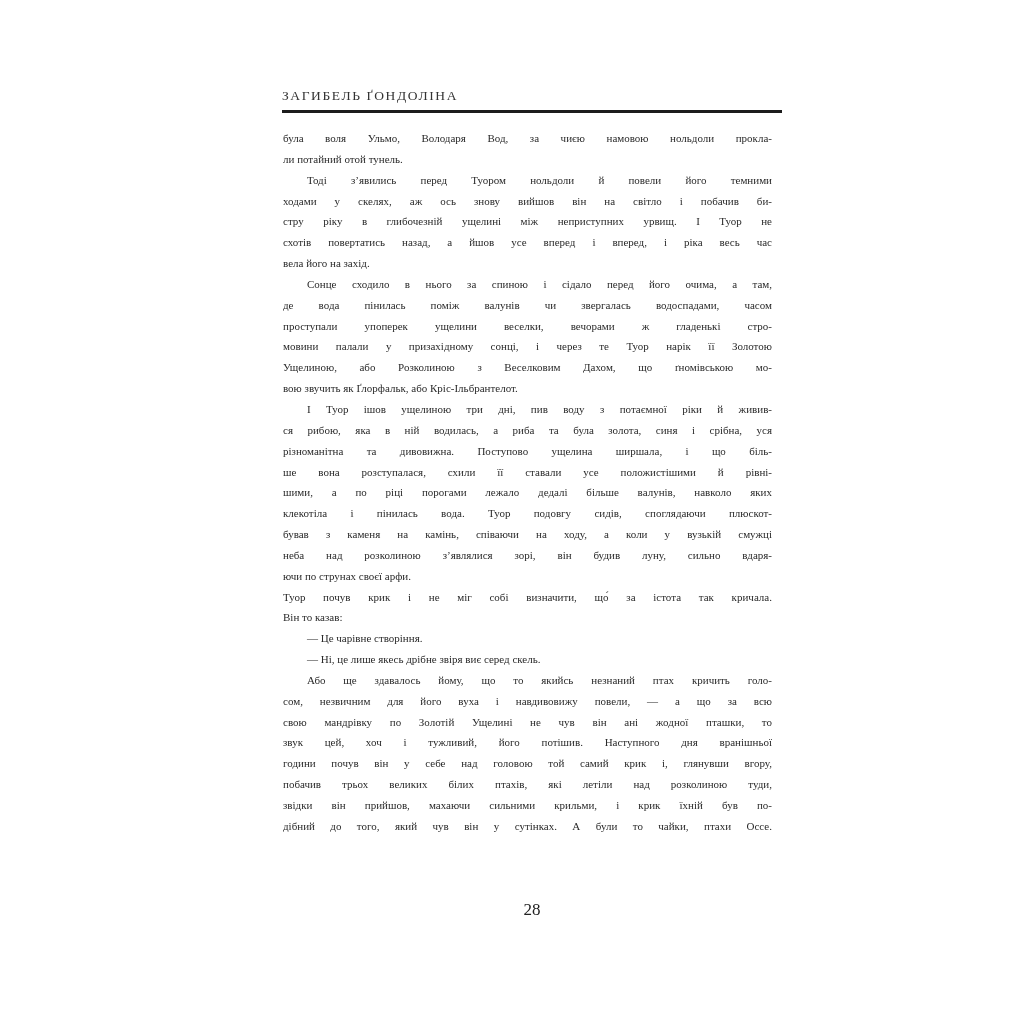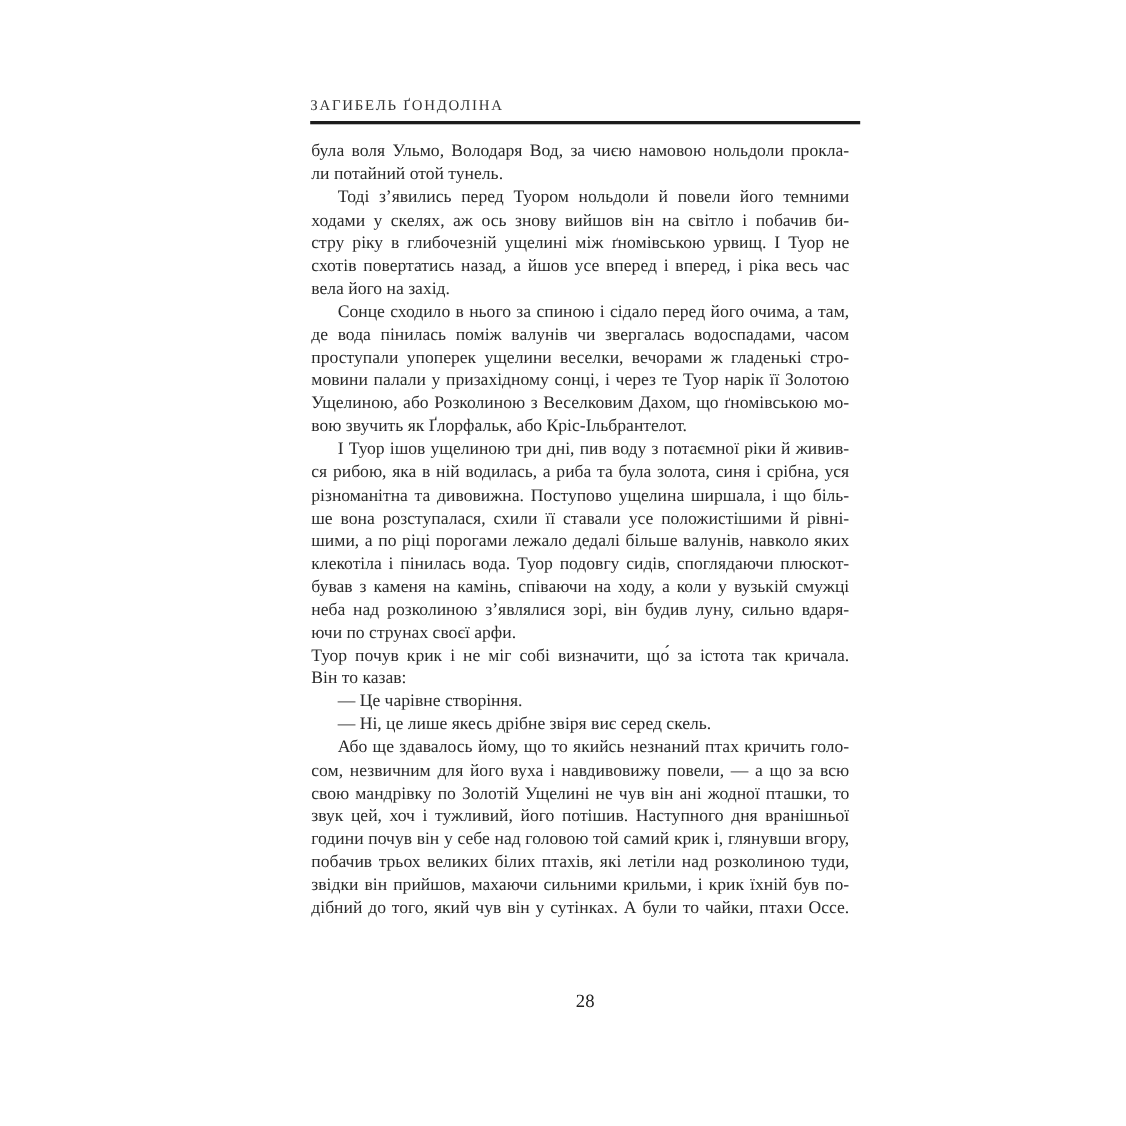--- a/index.html
+++ b/index.html
@@ -37,21 +37,21 @@
   .body-text {
     position: absolute;
     top: 128px;
     left: 1px;
     width: 489px;
   }
   .line {
     display: block;
     height: 20.85px;
     line-height: 20.85px;
-    font-size: 16px;
+    font-size: 11px;
     white-space: nowrap;
     text-align: justify;
     text-align-last: justify;
   }
   .line.indent { padding-left: 24px; }
   .line.last { text-align-last: left; }
   .folio {
     position: absolute;
     top: 900px;
     left: 0; width: 500px;
@@ -65,21 +65,21 @@
 
 <div class="page">
   <div class="running-head">ЗАГИБЕЛЬ ҐОНДОЛІНА</div>
   <div class="rule"></div>
 
   <div class="body-text" id="body-text">
       <span class="line">була воля Ульмо, Володаря Вод, за чиєю намовою нольдоли прокла-</span>
       <span class="line last">ли потайний отой тунель.</span>
       <span class="line indent">Тоді з’явились перед Туором нольдоли й повели його темними</span>
       <span class="line">ходами у скелях, аж ось знову вийшов він на світло і побачив би-</span>
-      <span class="line">стру ріку в глибочезній ущелині між ґномівською урвищ. І Туор не</span>
+      <span class="line">стру ріку в глибочезній ущелині між неприступних урвищ. І Туор не</span>
       <span class="line">схотів повертатись назад, а йшов усе вперед і вперед, і ріка весь час</span>
       <span class="line last">вела його на захід.</span>
       <span class="line indent">Сонце сходило в нього за спиною і сідало перед його очима, а там,</span>
       <span class="line">де вода пінилась поміж валунів чи звергалась водоспадами, часом</span>
       <span class="line">проступали упоперек ущелини веселки, вечорами ж гладенькі стро-</span>
       <span class="line">мовини палали у призахідному сонці, і через те Туор нарік її Золотою</span>
       <span class="line">Ущелиною, або Розколиною з Веселковим Дахом, що ґномівською мо-</span>
       <span class="line last">вою звучить як Ґлорфальк, або Кріс-Ільбрантелот.</span>
       <span class="line indent">І Туор ішов ущелиною три дні, пив воду з потаємної ріки й живив-</span>
       <span class="line">ся рибою, яка в ній водилась, а риба та була золота, синя і срібна, уся</span>

